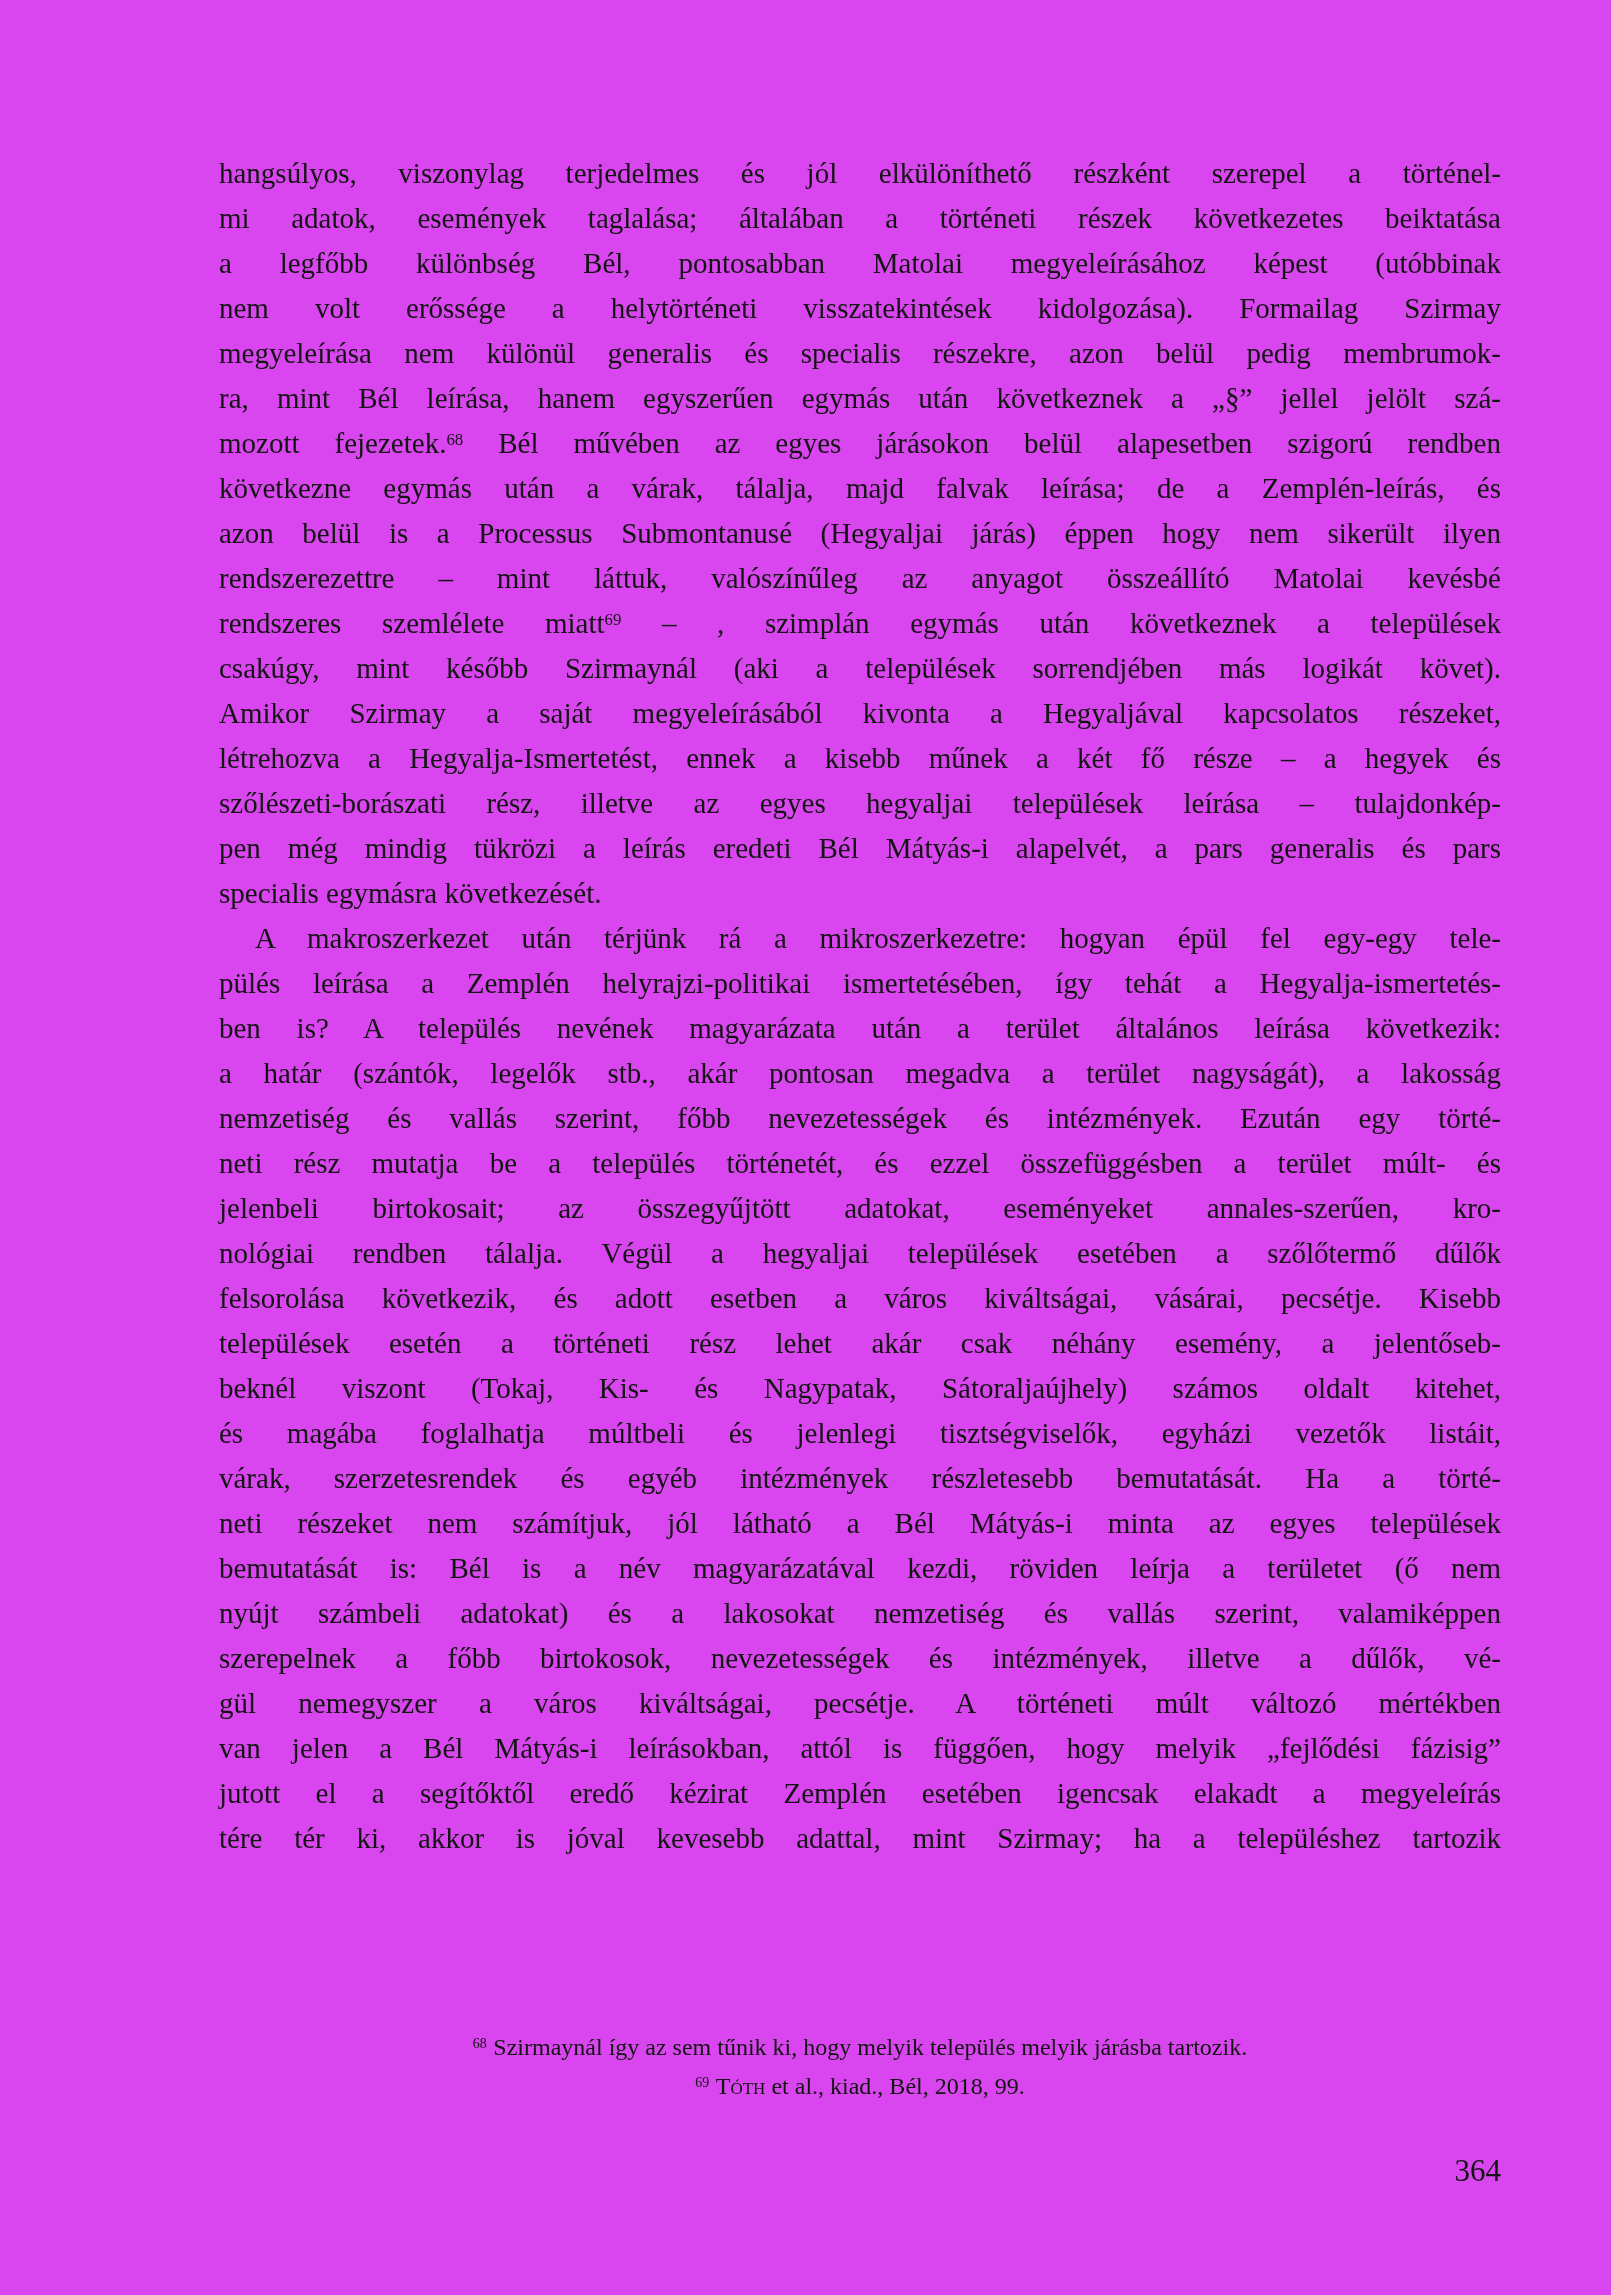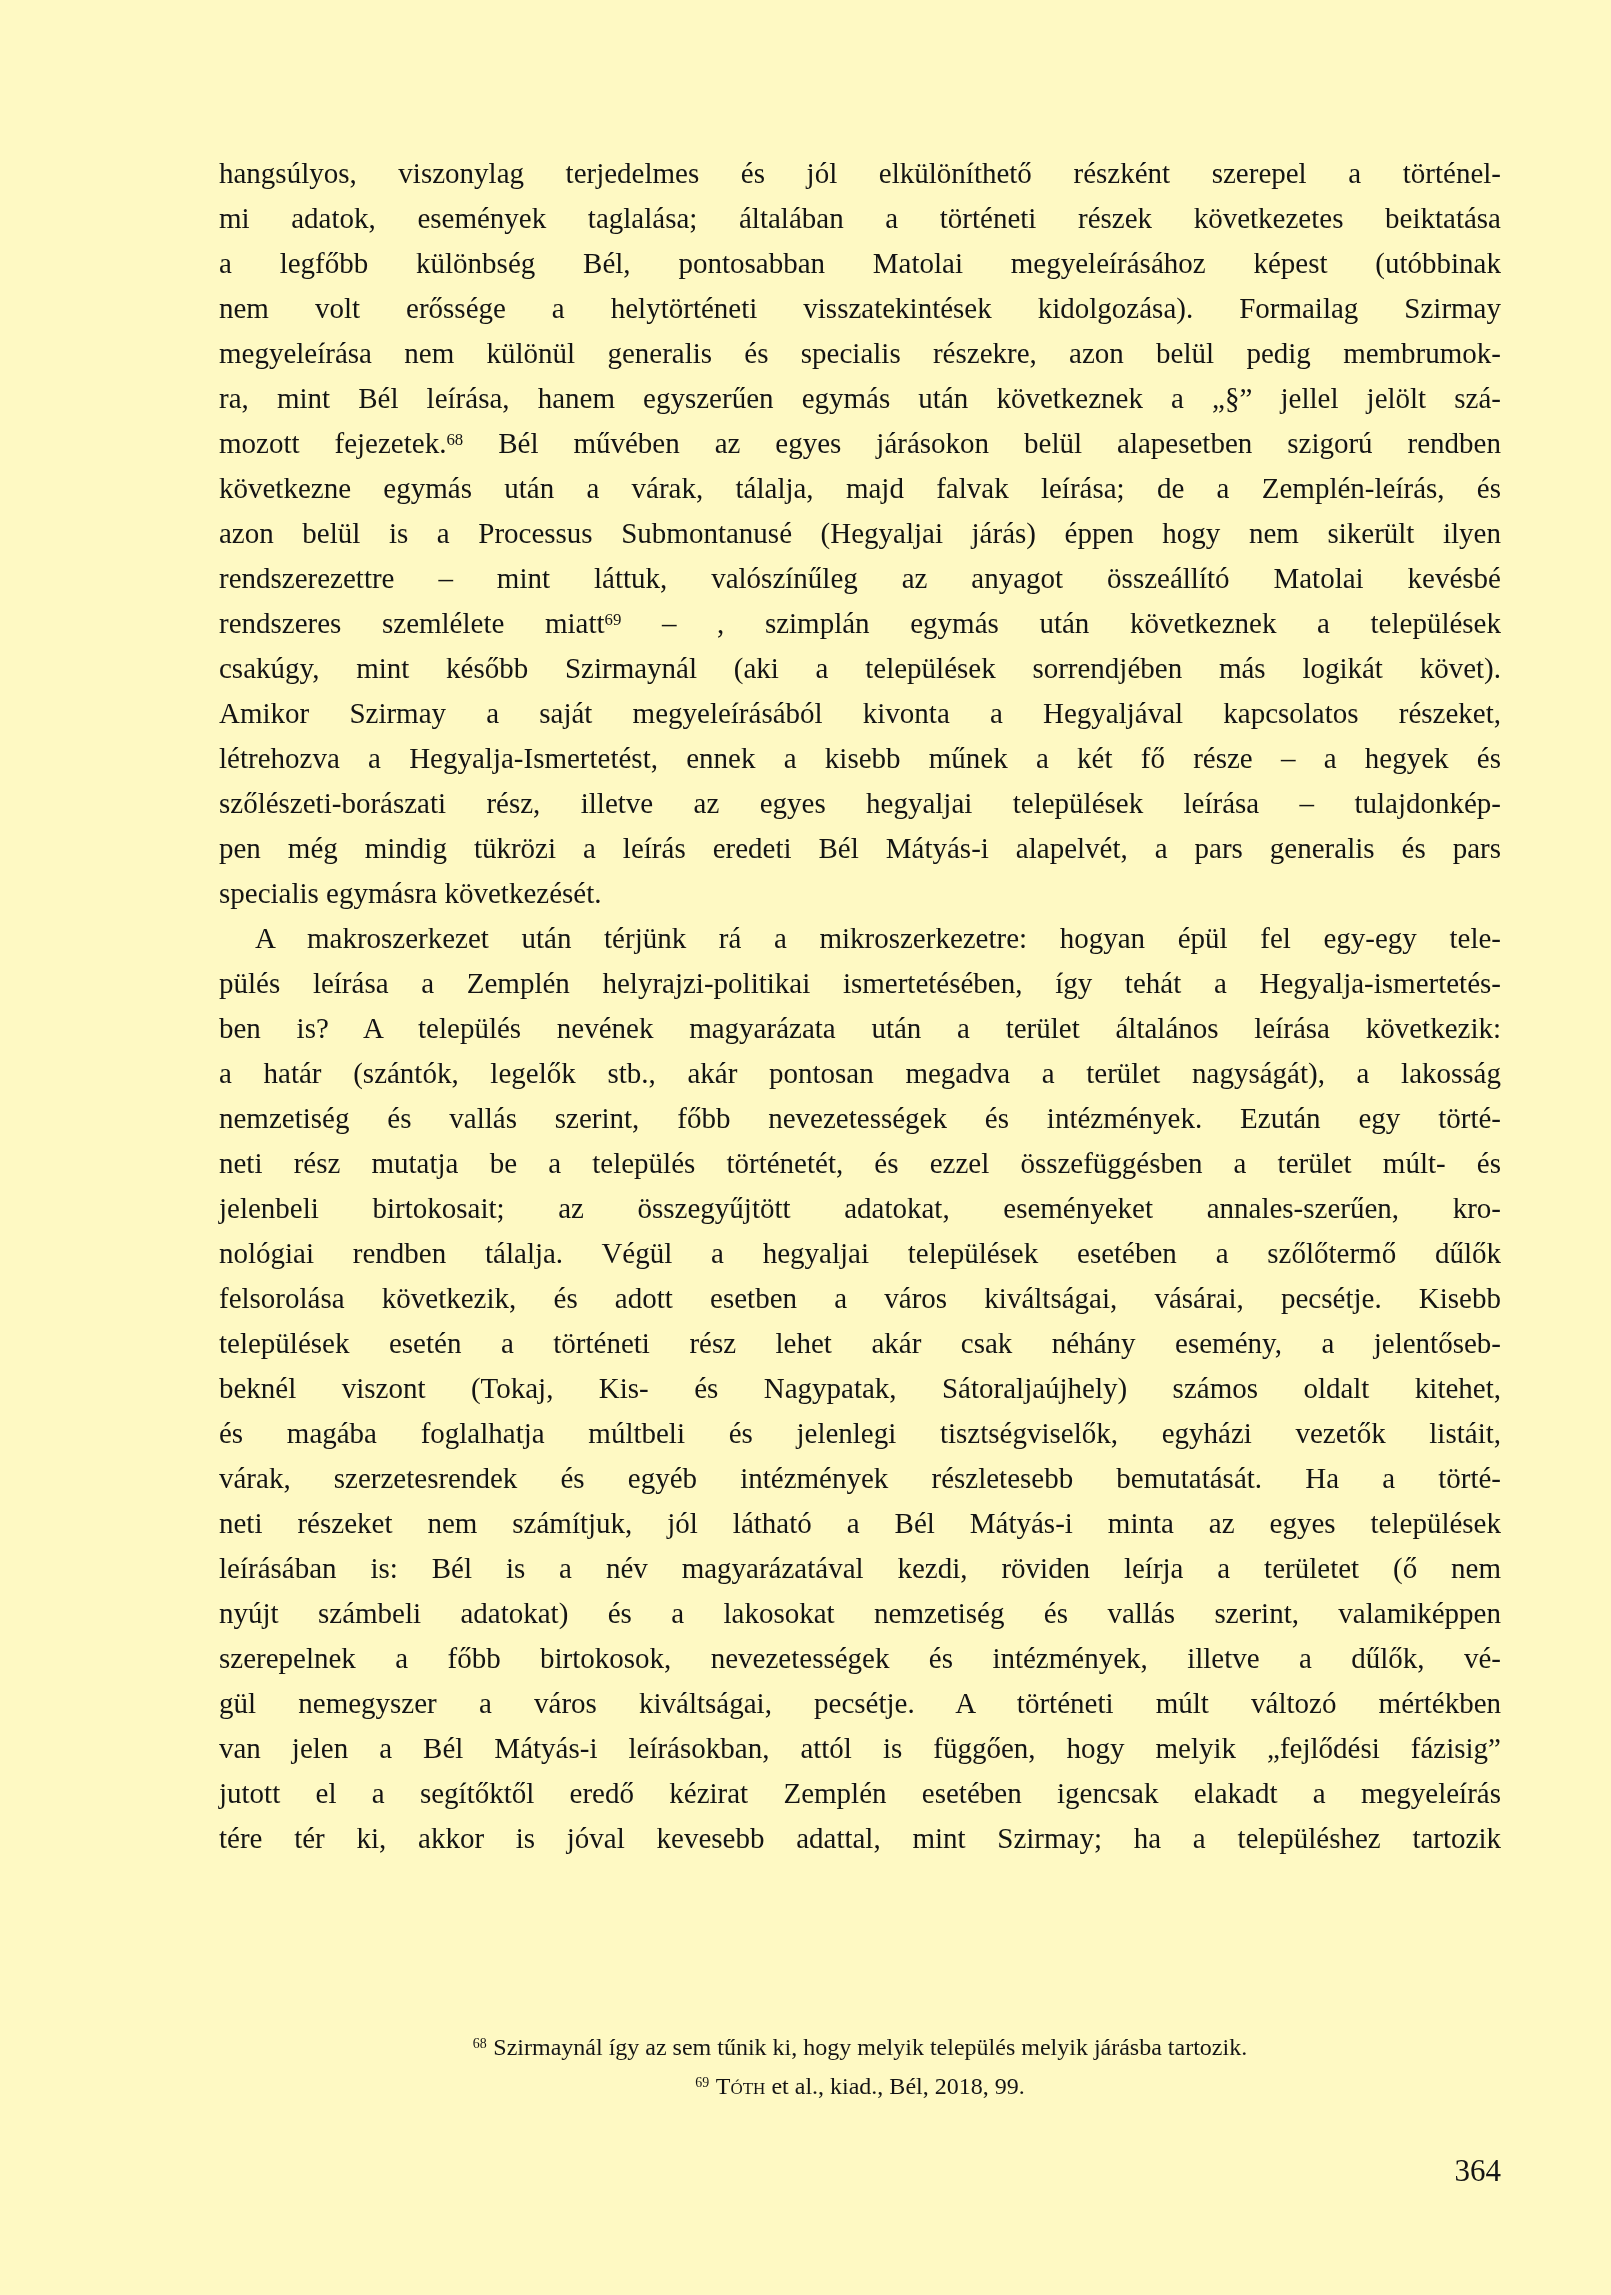--- a/index.html
+++ b/index.html
@@ -1,20 +1,20 @@
 <!DOCTYPE html>
 <html style="font-size:13.2px"><head>
 <meta charset="utf-8">
 <style>
   html, body { margin: 0; padding: 0; background: #ffffff; }
   .page {
     position: relative;
     width: 1612px;
     height: 2295px;
-    background: #fef9c3;
+    background: #d946ef;
     font-family: "Liberation Serif", "DejaVu Serif", serif;
     color: #141414;
     overflow: hidden;
   }
   .textblock {
     position: absolute;
     left: 219px;
     top: 151px;
     width: 1282px;
   }
@@ -88,21 +88,21 @@
       <div class="line"><span>nemzetiség és vallás szerint, főbb nevezetességek és intézmények. Ezután egy törté-</span></div>
       <div class="line"><span>neti rész mutatja be a település történetét, és ezzel összefüggésben a terület múlt- és</span></div>
       <div class="line"><span>jelenbeli birtokosait; az összegyűjtött adatokat, eseményeket </span><span class="it">annales</span><span>-szerűen, kro-</span></div>
       <div class="line"><span>nológiai rendben tálalja. Végül a hegyaljai települések esetében a szőlőtermő dűlők</span></div>
       <div class="line"><span>felsorolása következik, és adott esetben a város kiváltságai, vásárai, pecsétje. Kisebb</span></div>
       <div class="line"><span>települések esetén a történeti rész lehet akár csak néhány esemény, a jelentőseb-</span></div>
       <div class="line"><span>beknél viszont (Tokaj, Kis- és Nagypatak, Sátoraljaújhely) számos oldalt kitehet,</span></div>
       <div class="line"><span>és magába foglalhatja múltbeli és jelenlegi tisztségviselők, egyházi vezetők listáit,</span></div>
       <div class="line"><span>várak, szerzetesrendek és egyéb intézmények részletesebb bemutatását. Ha a törté-</span></div>
       <div class="line"><span>neti részeket nem számítjuk, jól látható a Bél Mátyás-i minta az egyes települések</span></div>
-      <div class="line"><span>leírásában is: Bél is a név magyarázatával kezdi, röviden leírja a területet (ő nem</span></div>
+      <div class="line"><span>bemutatását is: Bél is a név magyarázatával kezdi, röviden leírja a területet (ő nem</span></div>
       <div class="line"><span>nyújt számbeli adatokat) és a lakosokat nemzetiség és vallás szerint, valamiképpen</span></div>
       <div class="line"><span>szerepelnek a főbb birtokosok, nevezetességek és intézmények, illetve a dűlők, vé-</span></div>
       <div class="line"><span>gül nemegyszer a város kiváltságai, pecsétje. A történeti múlt változó mértékben</span></div>
       <div class="line"><span>van jelen a Bél Mátyás-i leírásokban, attól is függően, hogy melyik „fejlődési fázisig”</span></div>
       <div class="line"><span>jutott el a segítőktől eredő kézirat Zemplén esetében igencsak elakadt a megyeleírás</span></div>
       <div class="line"><span>tére tér ki, akkor is jóval kevesebb adattal, mint Szirmay; ha a településhez tartozik</span></div>
     </div>
   <div class="footnotes">
       <div class="footnote"><sup>68</sup><span>Szirmaynál így az sem tűnik ki, hogy melyik település melyik járásba tartozik.</span></div>
       <div class="footnote"><sup>69</sup><span class="sc">Tóth</span><span> et al., kiad., Bél, 2018, 99.</span></div>

